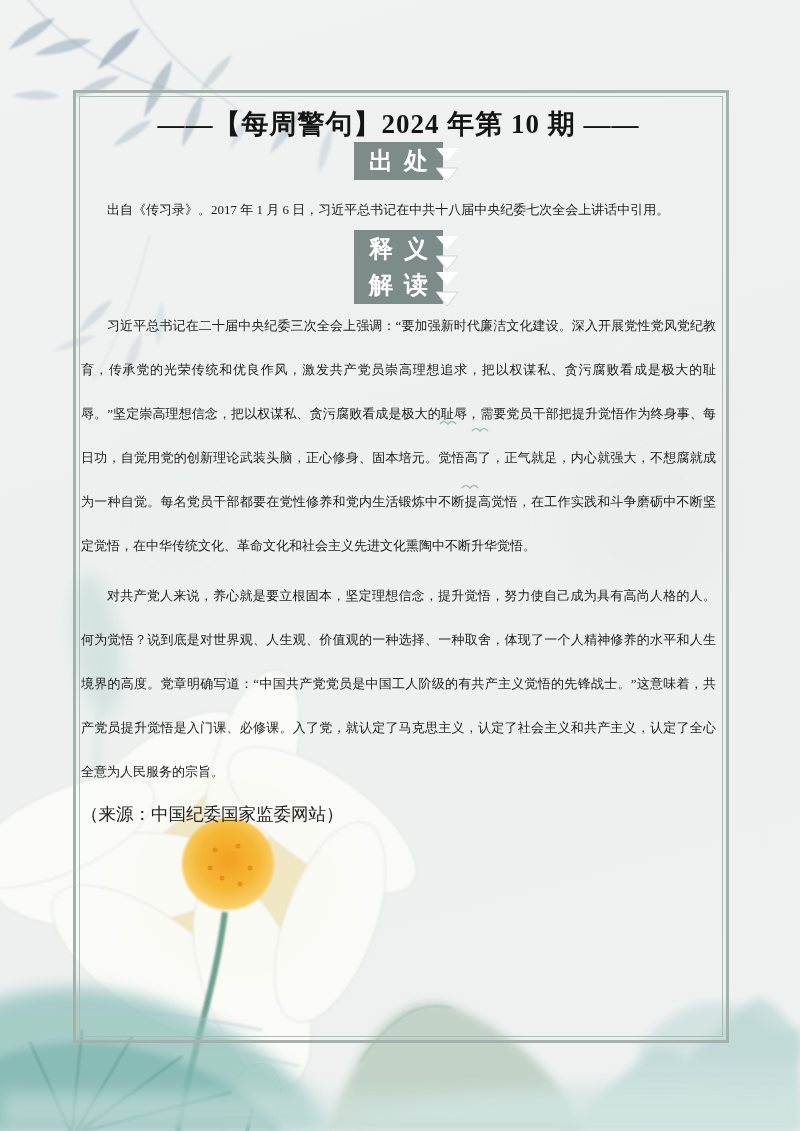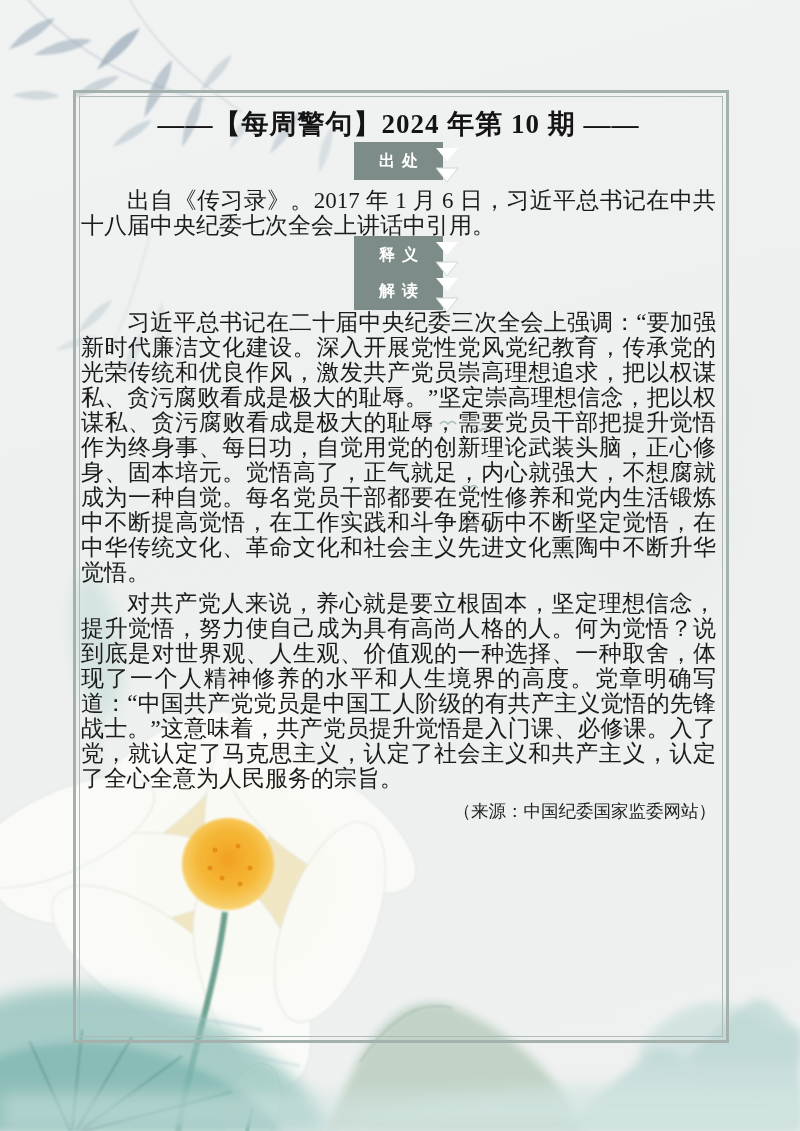--- a/index.html
+++ b/index.html
@@ -27,33 +27,33 @@
     font-weight:700; letter-spacing:1px; color:#141414;
   }
   .quote {
     margin:20px 0 0 0; font-size:19.5px; line-height:30px; text-indent:2em;
     color:#1f1f1f;
   }
   .section-label {
     position:relative; align-self:center; width:89px; height:38px;
     background:#7d8c88; color:#ffffff; display:flex; align-items:center; justify-content:center;
     font-family:"Liberation Sans","DejaVu Sans",sans-serif;
-    font-size:16px; font-weight:700; letter-spacing:0.45em; text-indent:0.45em;
+    font-size:24px; font-weight:700; letter-spacing:0.45em; text-indent:0.45em;
   }
   .lbl1 { margin-top:0; } .lbl2 { margin-top:-2px; } .lbl3 { margin-top:-2px;font-family:Liberation Serif, serif; }
   .label-tris { position:absolute; right:-17px; top:4px; width:26px; height:42px; overflow:visible; }
   .body-para {
-    margin:0; font-size:23px; line-height:25px; text-align:justify; text-indent:2em;
+    margin:0; font-size:13px; line-height:44px; text-align:justify; text-indent:2em;
   }
   .p-src { margin-top:8px; }
   .p-interp { margin-top:8px; }
   .p-a { margin-top:6px; }
   .p-b { margin-top:0; }
   .source-line {
-    margin:6px 0 0 0; text-align:right; font-size:17.5px; line-height:28px; color:#202020;
+    margin:6px 0 0 0; text-align:left; font-size:17.5px; line-height:28px; color:#202020;
   }
 </style>
 </head>
 <body>
 
 <div class="page">
 
   <svg class="bg-art" viewBox="0 0 800 1131" aria-hidden="true">
     <defs>
       <path id="leaf" d="M0,0 Q16,-8 40,-3 Q17,7 0,0 Z"></path>

